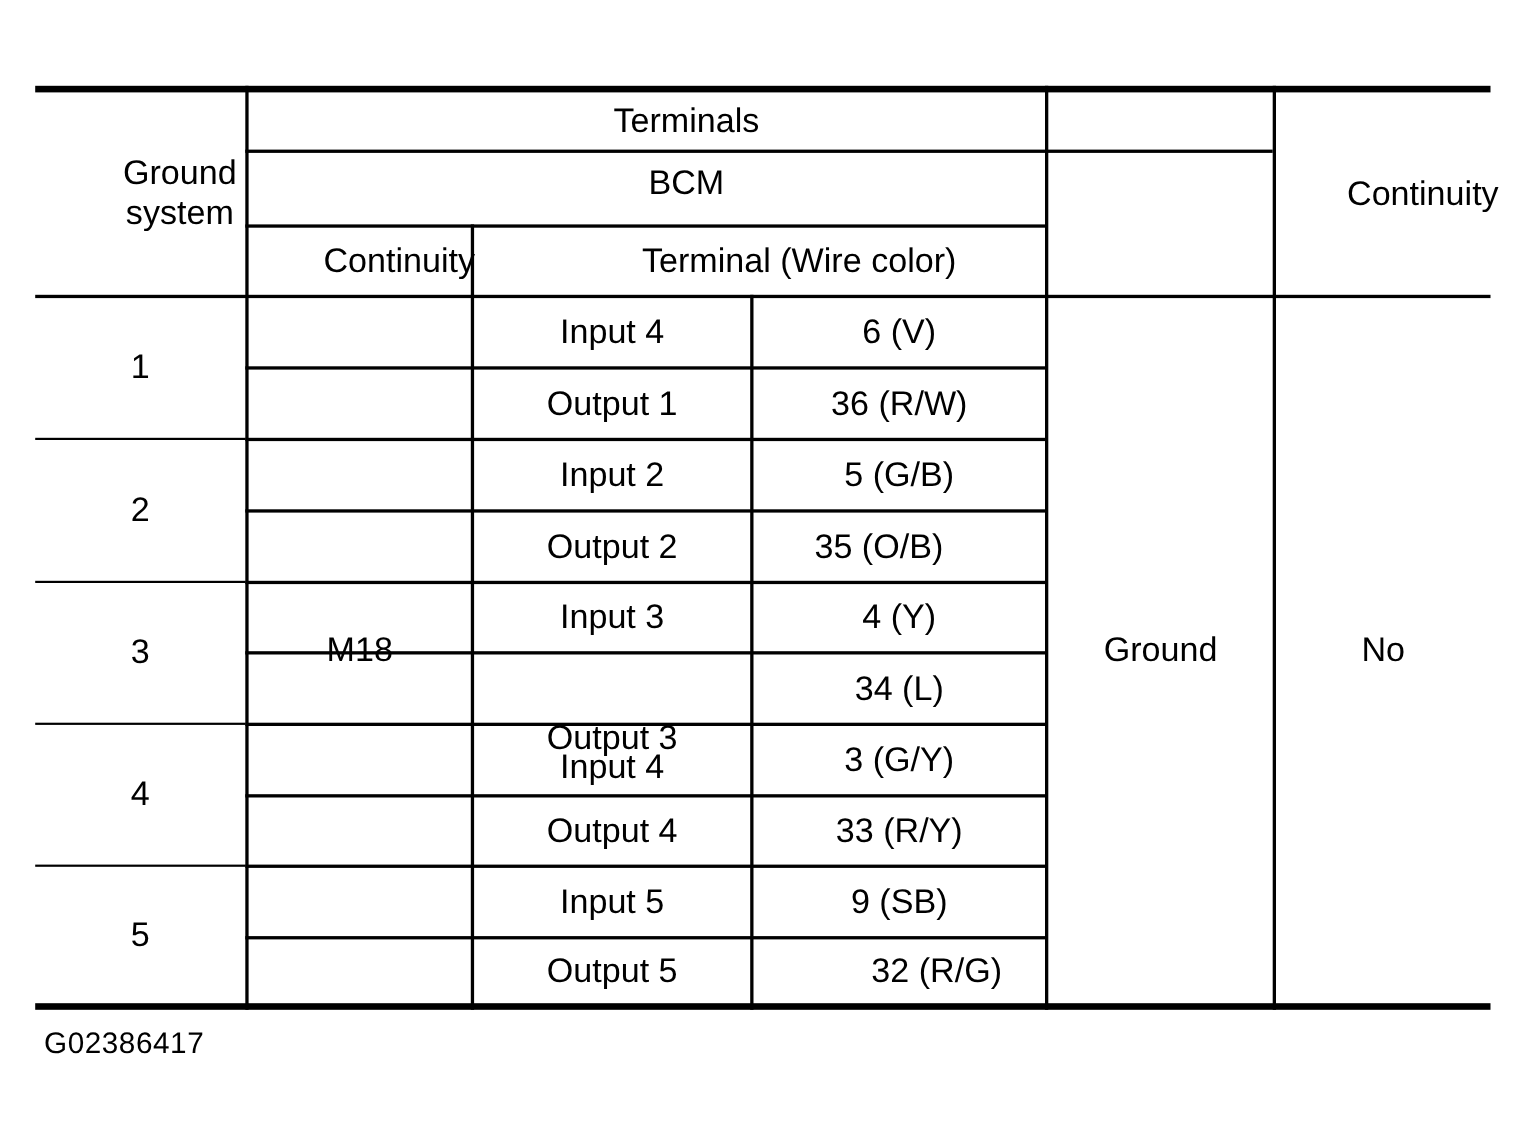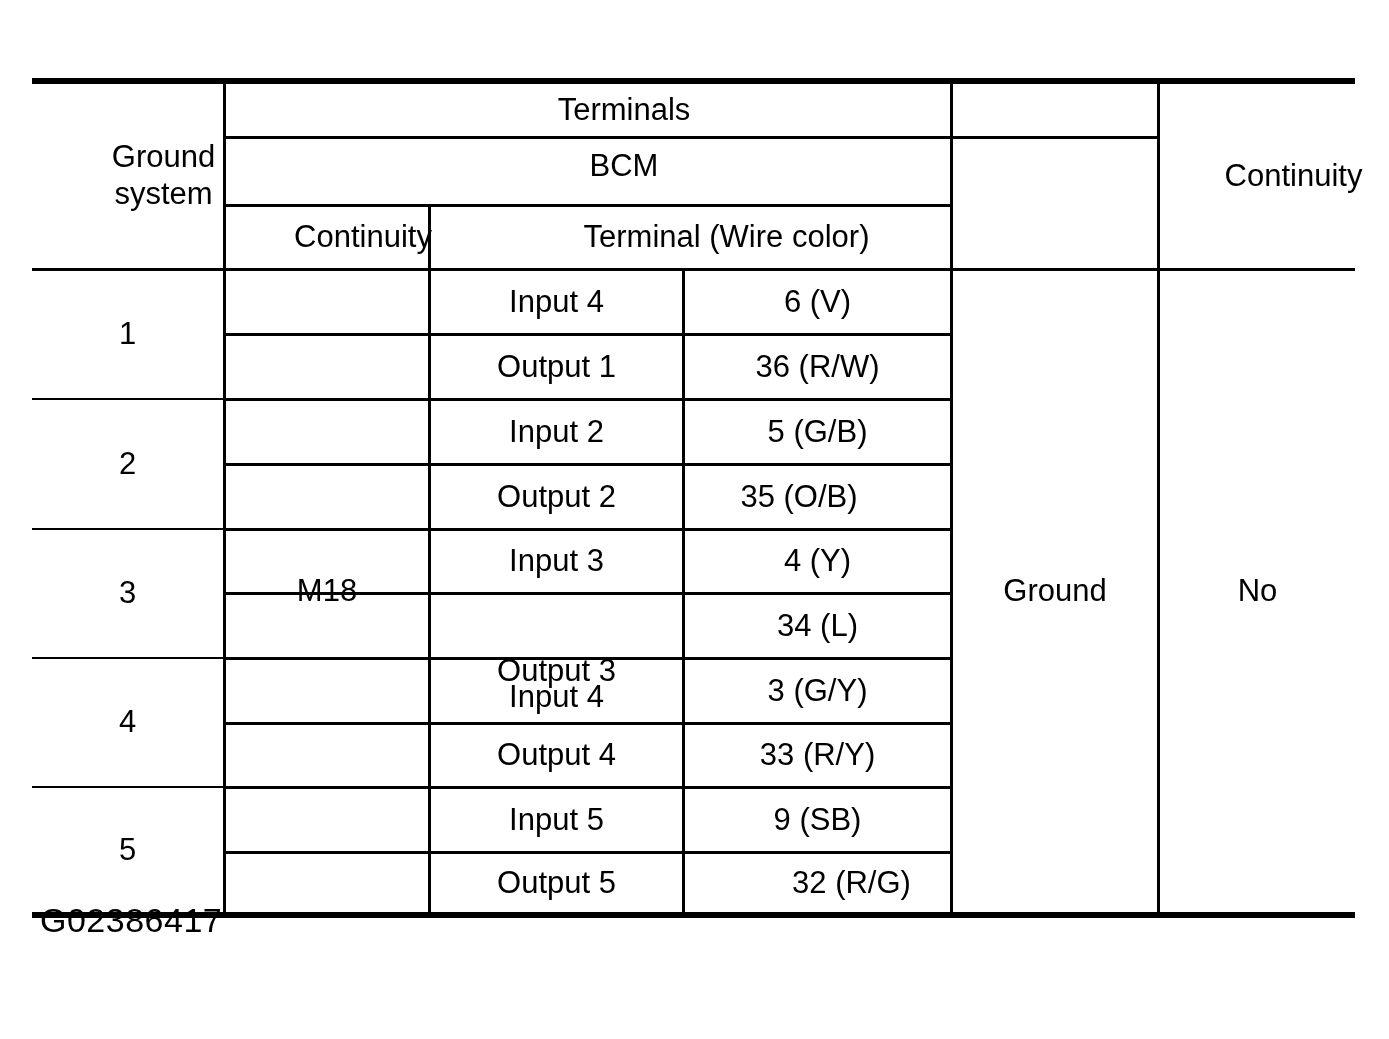--- a/index.html
+++ b/index.html
@@ -65,22 +65,22 @@
     font-size: 31px;
     line-height: 1.18;
     white-space: pre-line;
     color: #000000;
   }
   .cell.head { font-size: 31px; padding-left: 36px; }
 
   #caption {
     position: absolute;
     left: 40px;
-    top: 901px;
-    font-size: 34px;
+    top: 933px;
+    font-size: 27px;
     letter-spacing: 0.5px;
     color: #000000;
   }
 </style>
 </head>
 <body>
 
 <div id="table-wrap">
 
   <div class="rule-thick" id="rule-top"></div>

